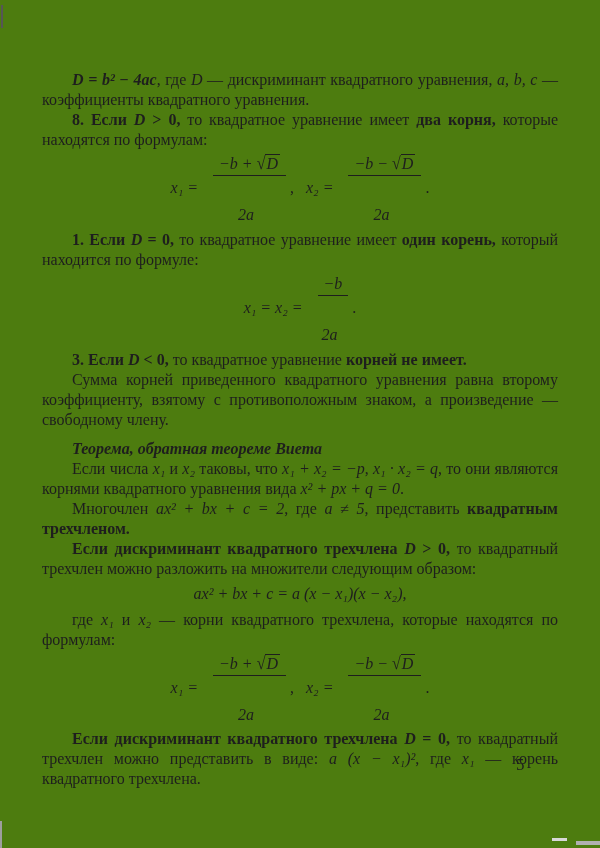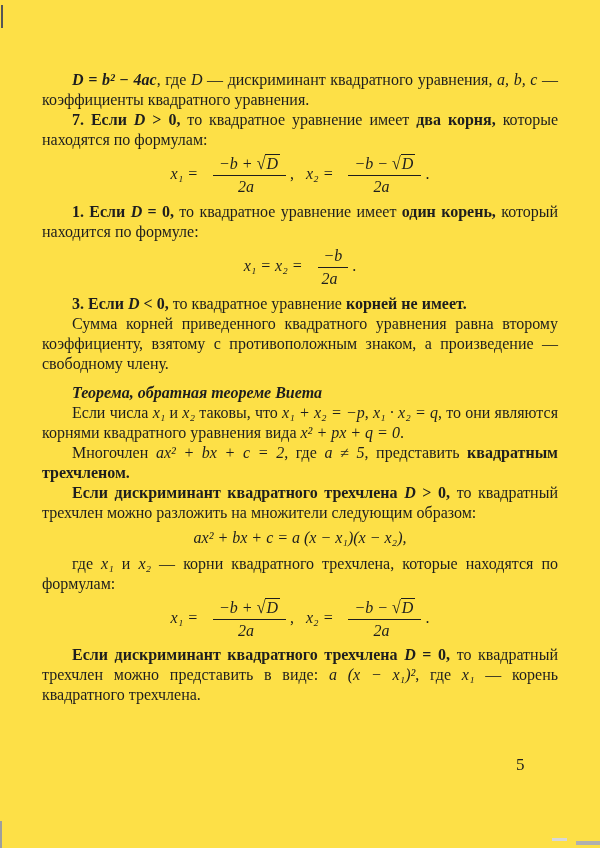--- a/index.html
+++ b/index.html
@@ -5,21 +5,21 @@
   * { box-sizing: border-box; }
   html, body { margin: 0; padding: 0; }
   body {
     width: 600px; height: 848px;
     background: #ffffff;
     font-family: "Liberation Serif", "DejaVu Serif", serif;
   }
   .page {
     position: relative;
     width: 600px; height: 848px;
-    background: #fde047;
+    background: #4d7c0f;
     overflow: hidden;
     color: #1e1e1e;
     padding-left: 48px;
   }
   .content {
     position: absolute;
     left: 42px; top: 70px;
     width: 516px;
     font-size: 16px;
     line-height: 20px;
@@ -57,20 +57,21 @@
   }
   .frac .num {
     display: block;
     padding: 0 6px 2px 6px;
     border-bottom: 1.4px solid #1e1e1e;
     margin-left: 7px;
   }
   .frac .den {
     display: block;
     padding: 2px 6px 0 6px;
+    margin-top: 28px;
   }
   .sqrt { white-space: nowrap; }
   .sqrt-sign {
     font-style: normal;
     display: inline-block;
     transform: scaleY(1.1);
     transform-origin: center bottom;
   }
   .sqrt-body {
     border-top: 1.4px solid #1e1e1e;
@@ -97,21 +98,21 @@
 
   <div class="artifact a-top-left"></div>
   <div class="artifact a-bottom-left"></div>
   <div class="artifact a-bottom-right"></div>
   <div class="artifact a-bottom-smudge"></div>
 
   <div class="content">
 
     <p class="para"><span class="run-bi">D = b² − 4ac</span><span class="run-r">, где </span><span class="run-i">D</span><span class="run-r"> — дискриминант квадратного уравне­ния, </span><span class="run-i">a, b, c</span><span class="run-r"> — коэффициенты квадратного уравнения.</span></p>
 
-    <p class="para"><span class="run-b">7. Если </span><span class="run-bi">D</span><span class="run-b"> &gt; 0,</span><span class="run-r"> то квадратное уравнение имеет </span><span class="run-b">два корня,</span><span class="run-r"> которые находятся по формулам:</span></p>
+    <p class="para"><span class="run-b">8. Если </span><span class="run-bi">D</span><span class="run-b"> &gt; 0,</span><span class="run-r"> то квадратное уравнение имеет </span><span class="run-b">два корня,</span><span class="run-r"> которые находятся по формулам:</span></p>
 
     <div class="formula">
       <span class="mi">x₁ = </span><span class="frac"><span class="num"><span class="mi">−b + </span><span class="sqrt"><span class="sqrt-sign">√</span><span class="sqrt-body">D</span></span></span><span class="den mi">2a</span></span><span class="mo">, </span><span class="mi gap">x₂ = </span><span class="frac"><span class="num"><span class="mi">−b − </span><span class="sqrt"><span class="sqrt-sign">√</span><span class="sqrt-body">D</span></span></span><span class="den mi">2a</span></span><span class="mo">.</span>
     </div>
 
     <p class="para"><span class="run-b">1. Если </span><span class="run-bi">D</span><span class="run-b"> = 0,</span><span class="run-r"> то квадратное уравнение имеет </span><span class="run-b">один корень,</span><span class="run-r"> который находится по формуле:</span></p>
 
     <div class="formula">
       <span class="mi">x₁ = x₂ = </span><span class="frac"><span class="num mi">−b</span><span class="den mi">2a</span></span><span class="mo">.</span>
     </div>

